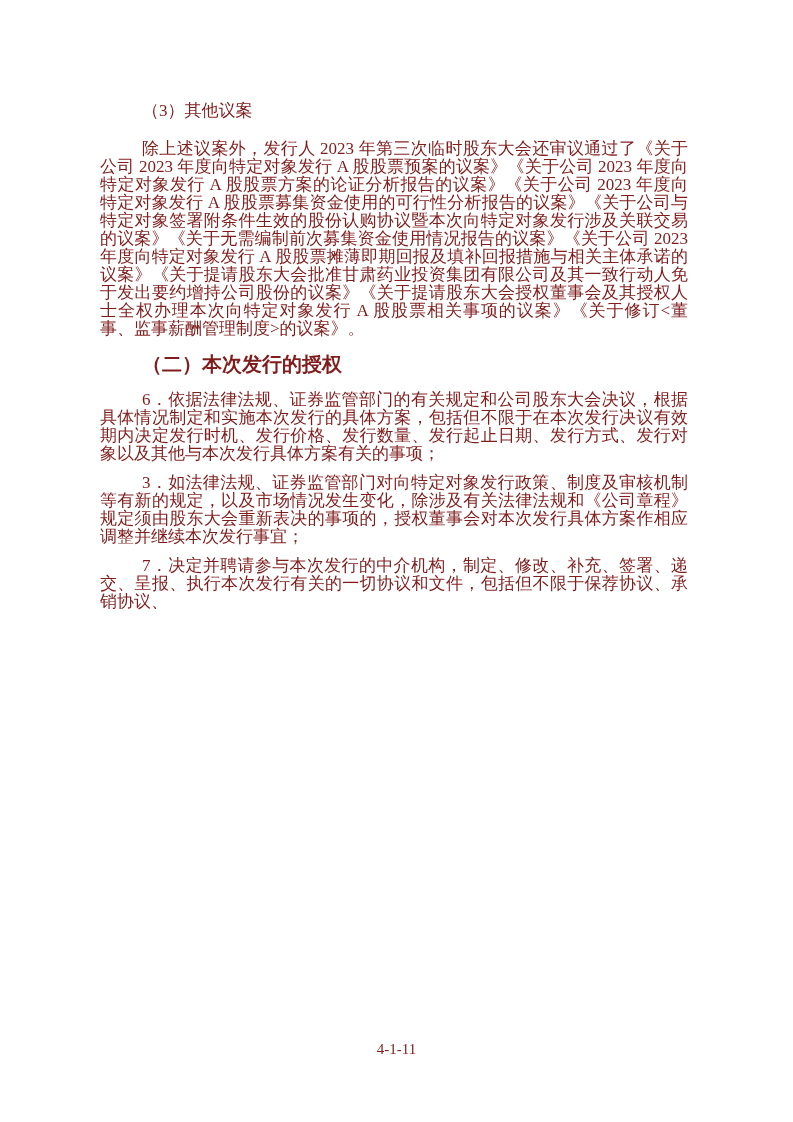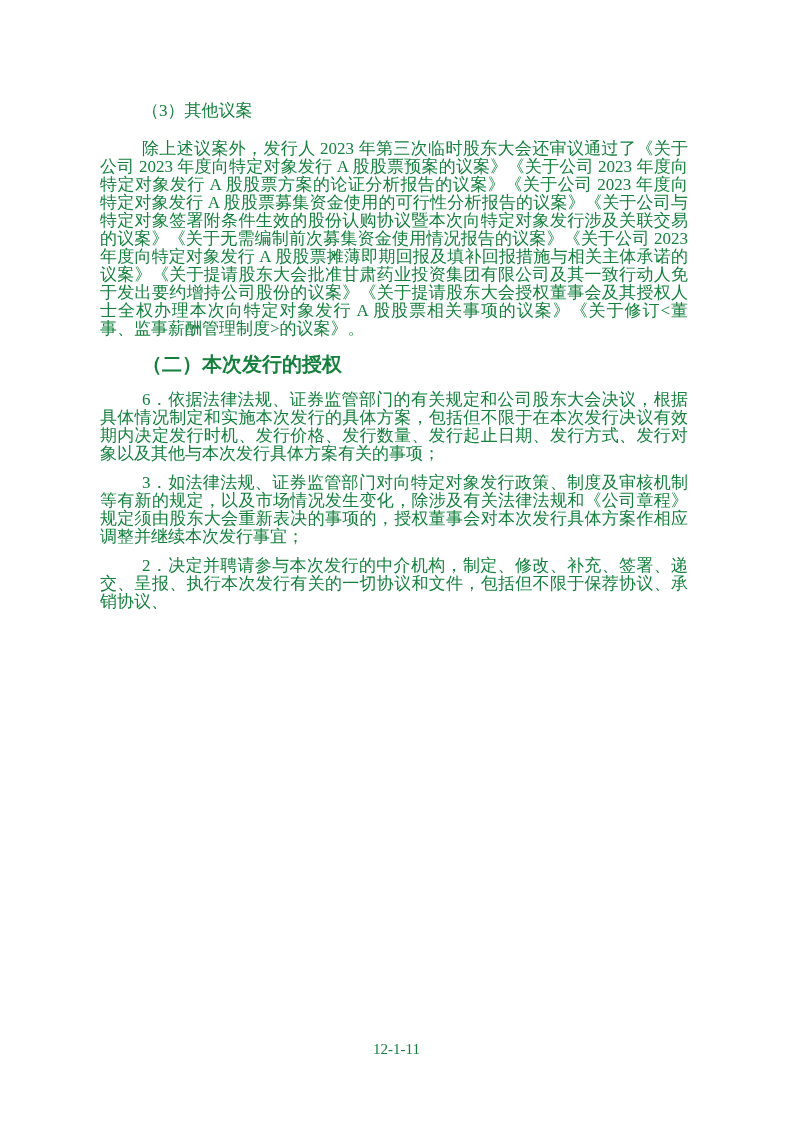--- a/index.html
+++ b/index.html
@@ -7,21 +7,21 @@
     padding: 0;
     background: #ffffff;
   }
   .page {
     position: relative;
     width: 793px;
     height: 1122px;
     background: #ffffff;
     overflow: hidden;
     font-family: "Liberation Serif", "DejaVu Serif", serif;
-    color: #15803d;
+    color: #7f1d1d;
   }
   .content {
     position: absolute;
     top: 96px;
     left: 100px;
     width: 588px;
   }
   .sub-heading {
     font-size: 17px;
     line-height: 30.6px;
@@ -66,19 +66,19 @@
 
     <p class="body-para">除上述议案外，发行人 2023 年第三次临时股东大会还审议通过了《关于公司 2023 年度向特定对象发行 A 股股票预案的议案》《关于公司 2023 年度向特定对象发行 A 股股票方案的论证分析报告的议案》《关于公司 2023 年度向特定对象发行 A 股股票募集资金使用的可行性分析报告的议案》《关于公司与特定对象签署附条件生效的股份认购协议暨本次向特定对象发行涉及关联交易的议案》《关于无需编制前次募集资金使用情况报告的议案》《关于公司 2023 年度向特定对象发行 A 股股票摊薄即期回报及填补回报措施与相关主体承诺的议案》《关于提请股东大会批准甘肃药业投资集团有限公司及其一致行动人免于发出要约增持公司股份的议案》《关于提请股东大会授权董事会及其授权人士全权办理本次向特定对象发行 A 股股票相关事项的议案》《关于修订&lt;董事、监事薪酬管理制度&gt;的议案》。</p>
 
     <h2 class="section-heading">（二）本次发行的授权</h2>
 
 
     <p class="body-para">6．依据法律法规、证券监管部门的有关规定和公司股东大会决议，根据具体情况制定和实施本次发行的具体方案，包括但不限于在本次发行决议有效期内决定发行时机、发行价格、发行数量、发行起止日期、发行方式、发行对象以及其他与本次发行具体方案有关的事项；</p>
 
     <p class="body-para">3．如法律法规、证券监管部门对向特定对象发行政策、制度及审核机制等有新的规定，以及市场情况发生变化，除涉及有关法律法规和《公司章程》规定须由股东大会重新表决的事项的，授权董事会对本次发行具体方案作相应调整并继续本次发行事宜；</p>
 
-    <p class="body-para">2．决定并聘请参与本次发行的中介机构，制定、修改、补充、签署、递交、呈报、执行本次发行有关的一切协议和文件，包括但不限于保荐协议、承销协议、</p>
+    <p class="body-para">7．决定并聘请参与本次发行的中介机构，制定、修改、补充、签署、递交、呈报、执行本次发行有关的一切协议和文件，包括但不限于保荐协议、承销协议、</p>
   </main>
 
   <div class="footer">
-    <span>12-1-11</span>
+    <span>4-1-11</span>
   </div>
 </div>
 
 </body></html>

